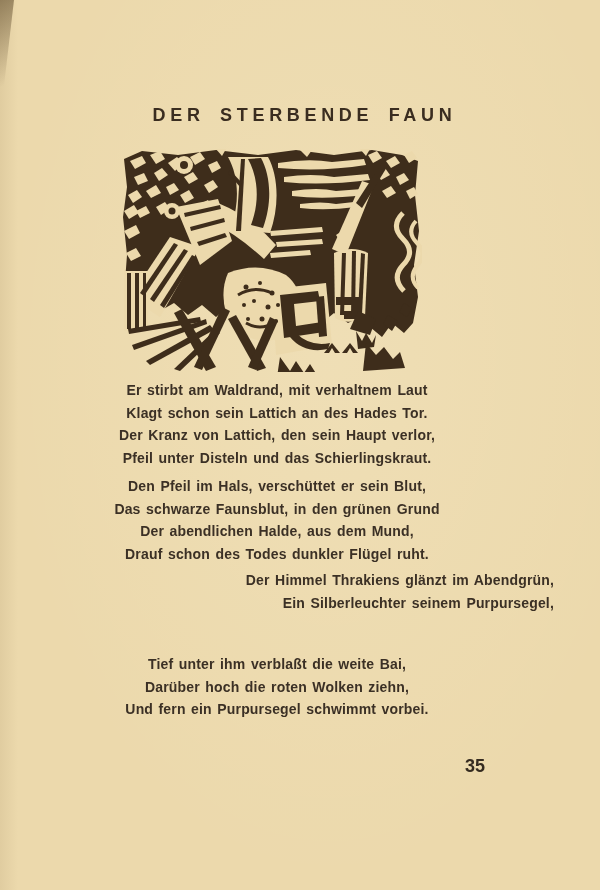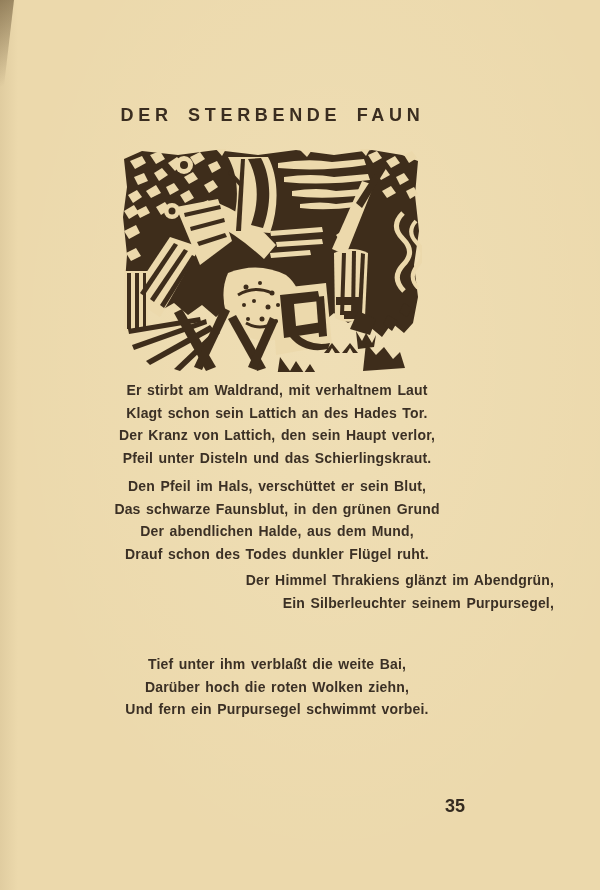--- a/index.html
+++ b/index.html
@@ -17,39 +17,40 @@
     position:absolute;left:0;top:0;width:14px;height:120px;
     background:linear-gradient(160deg, rgba(84,64,34,0.55), rgba(84,64,34,0) 70%);
     clip-path:polygon(0 0, 100% 0, 0 100%);
   }
   .title{
     position:absolute;top:105px;left:0;width:545px;
     margin:0;text-align:center;
     font-size:18px;font-weight:bold;
     letter-spacing:0.26em;word-spacing:0.32em;
     color:#3a2d20;
+    padding-left:32px;
   }
   .woodcut{
     position:absolute;left:120px;top:147px;width:302px;height:225px;
   }
   .woodcut svg{display:block;width:100%;height:100%;}
   .stanza{
     position:absolute;left:0;width:554px;
     text-align:center;
     font-size:14px;line-height:22.6px;font-weight:bold;
     letter-spacing:0.012em;word-spacing:0.10em;
     color:#3b3025;
   }
   .stanza-1{top:379px;}
   .stanza-2{top:475px;}
   .stanza-3{top:569px;text-align:right;}
   .stanza-4{top:645px;margin-top:8px;}
   .page-number{
-    position:absolute;left:445px;top:796px;width:40px;
-    text-align:left;
+    position:absolute;left:445px;top:756px;width:40px;
+    text-align:right;
     font-size:18px;font-weight:bold;color:#352b20;
   }
 </style>
 </head>
 <body>
 
 <div class="page">
 
   <div class="corner-shadow"></div>
 

